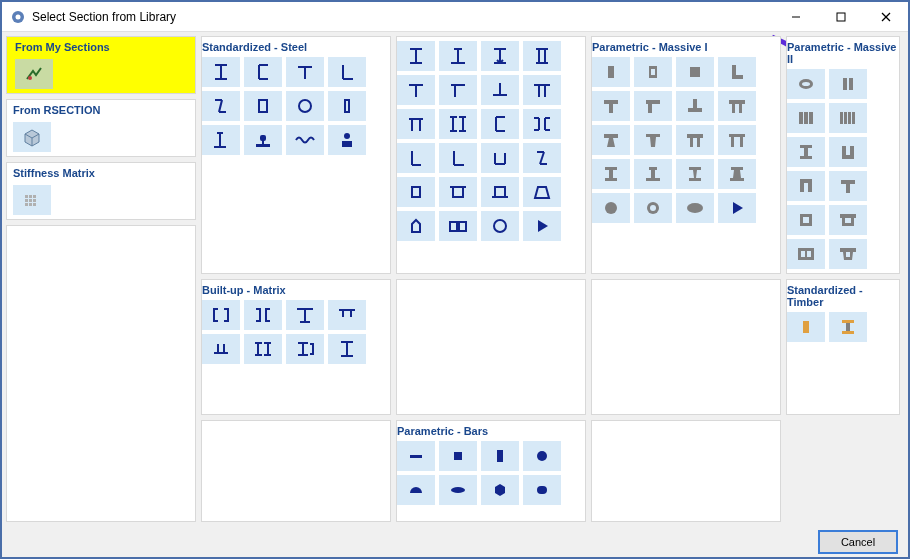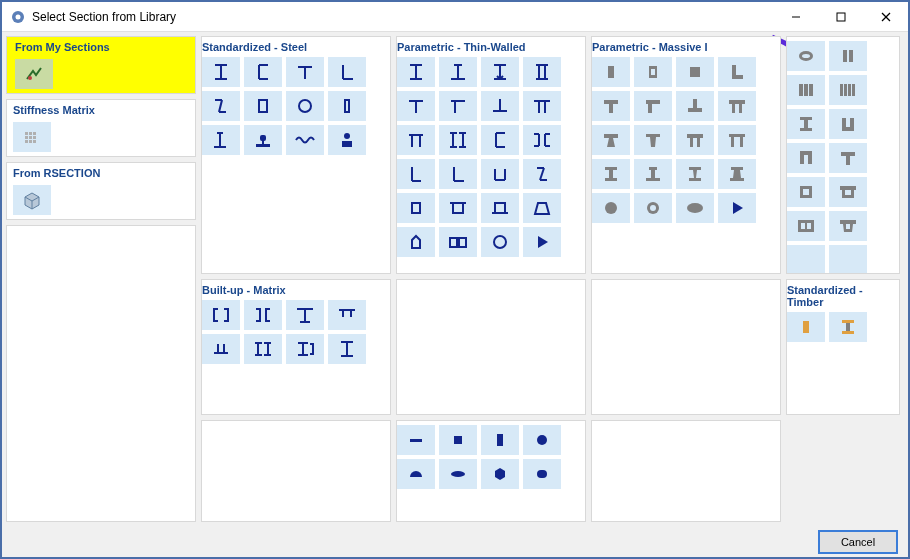--- a/index.html
+++ b/index.html
@@ -252,21 +252,20 @@
           <div class="sec-btn">
               <svg viewBox="0 0 26 22">
                 <circle cx="13" cy="7" r="3" fill="#12268c"></circle>
                 <rect x="8" y="12" width="10" height="6" fill="#12268c"></rect>
               </svg>
             </div>
         </div>
       </div>
 
       <div class="panel">
-        <div class="panel-title">Parametric - Thin-Walled</div>
         <div class="icon-grid">
           <div class="sec-btn">
               <svg viewBox="0 0 26 22">
                 <g stroke="#12268c" stroke-width="2" fill="none">
                   <line x1="7" y1="4" x2="19" y2="4"></line>
                   <line x1="13" y1="4" x2="13" y2="18"></line>
                   <line x1="7" y1="18" x2="19" y2="18"></line>
                 </g>
               </svg>
             </div>
@@ -563,20 +562,21 @@
             </div>
           <div class="sec-btn">
               <svg viewBox="0 0 26 22">
                 <polygon points="9,5 19,11 9,17" fill="#12268c"></polygon>
               </svg>
             </div>
         </div>
       </div>
 
       <div class="panel">
+        <div class="panel-title">Parametric - Massive II</div>
         <div class="icon-grid">
           <div class="sec-btn">
               <svg viewBox="0 0 26 22">
                 <ellipse cx="13" cy="11" rx="7" ry="5" fill="#808080"></ellipse>
                 <ellipse cx="13" cy="11" rx="4" ry="2" fill="#d7e9f7"></ellipse>
               </svg>
             </div>
           <div class="sec-btn">
               <svg viewBox="0 0 26 22">
                 <rect x="8" y="5" width="4" height="12" fill="#808080"></rect>
@@ -649,20 +649,31 @@
         </div>
       </div>
 
       <div class="special-col" style="grid-row: 1 / span 3;">
         <div class="special-panel highlight">
           <div class="panel-title">From My Sections</div>
           <div class="sec-btn" style="background:#c9dba3;">
             <svg viewBox="0 0 26 22">
                 <path d="M6 16 L12 8 L15 12 L20 5" stroke="#2a6b2a" stroke-width="2" fill="none"></path>
                 <circle cx="9" cy="15" r="2" fill="#c04040"></circle>
+              </svg>
+          </div>
+        </div>
+        <div class="special-panel">
+          <div class="panel-title">From RSECTION</div>
+          <div class="sec-btn">
+            <svg viewBox="0 0 26 22">
+                <g>
+                  <path d="M6 8 L13 4 L20 8 L20 16 L13 20 L6 16 Z" fill="#b8c8d8" stroke="#6080a0" stroke-width="1"></path>
+                  <path d="M6 8 L13 12 L20 8 M13 12 L13 20" stroke="#6080a0" stroke-width="1" fill="none"></path>
+                </g>
               </svg>
           </div>
         </div>
         <div class="special-panel" style="flex:0 0 auto;">
           <div class="panel-title">Stiffness Matrix</div>
           <div class="sec-btn">
             <svg viewBox="0 0 26 22">
                 <g fill="#b0b0b0">
                   <rect x="6" y="6" width="3" height="3"></rect>
                   <rect x="10" y="6" width="3" height="3"></rect>
@@ -670,31 +681,20 @@
                   <rect x="6" y="10" width="3" height="3"></rect>
                   <rect x="10" y="10" width="3" height="3"></rect>
                   <rect x="14" y="10" width="3" height="3"></rect>
                   <rect x="6" y="14" width="3" height="3"></rect>
                   <rect x="10" y="14" width="3" height="3"></rect>
                   <rect x="14" y="14" width="3" height="3"></rect>
                 </g>
               </svg>
           </div>
         </div>
-        <div class="special-panel">
-          <div class="panel-title">From RSECTION</div>
-          <div class="sec-btn">
-            <svg viewBox="0 0 26 22">
-                <g>
-                  <path d="M6 8 L13 4 L20 8 L20 16 L13 20 L6 16 Z" fill="#b8c8d8" stroke="#6080a0" stroke-width="1"></path>
-                  <path d="M6 8 L13 12 L20 8 M13 12 L13 20" stroke="#6080a0" stroke-width="1" fill="none"></path>
-                </g>
-              </svg>
-          </div>
-        </div>
         <div class="special-panel" style="flex:1;"></div>
       </div>
 
       <div class="panel">
         <div class="panel-title">Built-up - Matrix</div>
         <div class="icon-grid">
           <div class="sec-btn">
               <svg viewBox="0 0 26 22">
                 <g stroke="#12268c" stroke-width="2" fill="none">
                   <path d="M10 5 L6 5 L6 17 L10 17"></path>
@@ -790,20 +790,21 @@
                   <rect x="7" y="15" width="12" height="3" fill="#e0a040"></rect>
                 </g>
               </svg>
             </div>
         </div>
       </div>
 
       <div class="panel"></div>
 
       <div class="panel">
+        <div class="panel-title">Parametric - Bars</div>
         <div class="icon-grid">
           <div class="sec-btn">
               <svg viewBox="0 0 26 22">
                 <rect x="7" y="10" width="12" height="3" fill="#12268c"></rect>
               </svg>
             </div>
           <div class="sec-btn">
               <svg viewBox="0 0 26 22">
                 <rect x="9" y="7" width="8" height="8" fill="#12268c"></rect>
               </svg>

